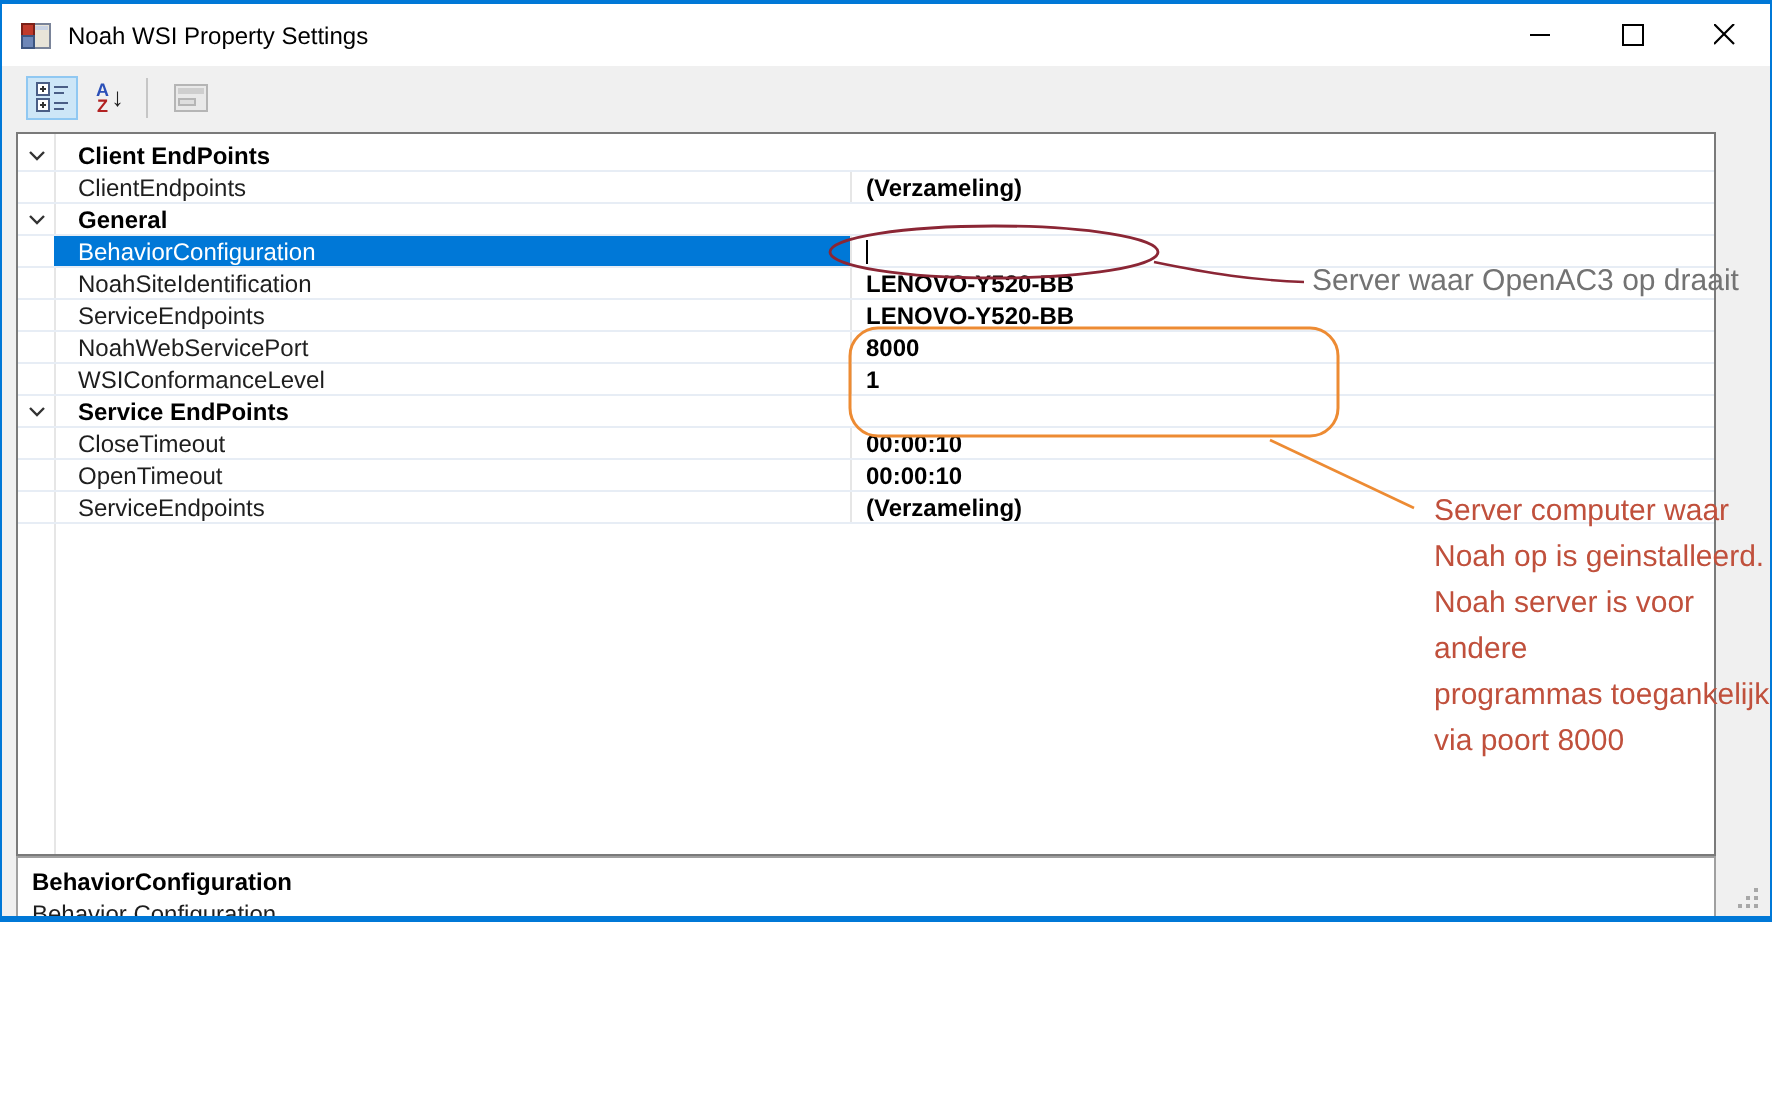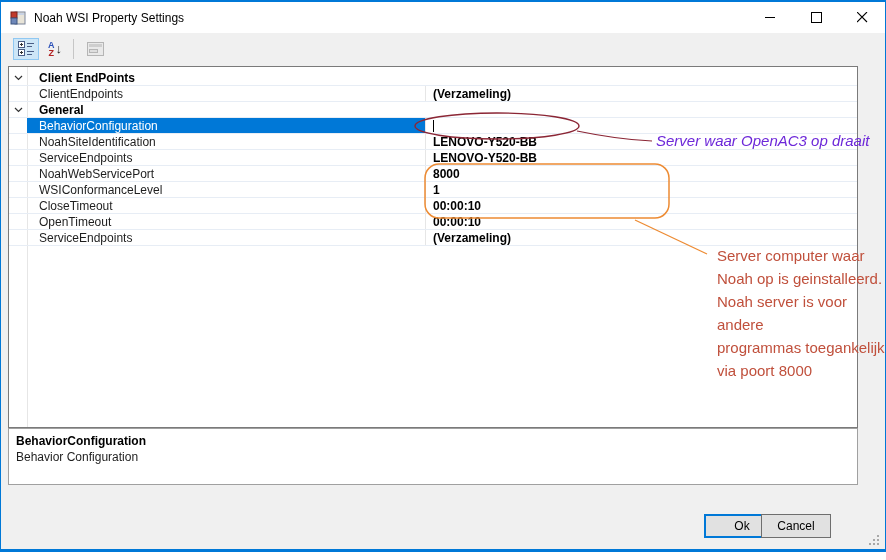--- a/index.html
+++ b/index.html
@@ -1,19 +1,19 @@
 <!DOCTYPE html>
 <html><head>
 <meta charset="utf-8">
 <style>
   * { margin:0; padding:0; box-sizing:border-box; }
   html,body { width:886px; height:560px; }
   body { font-family:"Liberation Sans", sans-serif; background:#fff; }
 
-  .window{ position:relative; width:886px; height:552px; background:#F0F0F0;
+  .window{ position:relative; width:886px; height:461px; background:#F0F0F0;
     border:1px solid #0078D7; border-top:2px solid #0078D7; border-bottom:3px solid #0078D7; overflow:hidden;}
 
   
   .titlebar{ position:absolute; left:0; top:0; width:100%; height:31px; background:#FFFFFF; display:flex; align-items:center; }
   .app-icon{ width:16px; height:16px; margin-left:9px; }
   .title-text{ margin-left:8px; font-size:12px; color:#000; }
   .win-controls{ position:absolute; right:0; top:0; height:31px; display:flex; }
   .win-btn{ width:46px; height:31px; display:flex; align-items:center; justify-content:center; background:transparent; }
   .win-btn svg{ display:block; }
 
@@ -166,20 +166,28 @@
       <div class="gut"></div>
       <div class="nm">NoahWebServicePort</div>
       <div class="vl">8000</div>
     </div>
     <div class="row item">
       <div class="gut"></div>
       <div class="nm">WSIConformanceLevel</div>
       <div class="vl">1</div>
     </div>
 
+    <div class="row cat">
+      <div class="gut">
+          <svg width="9" height="6" viewBox="0 0 9 6">
+            <polyline points="1,1 4.5,4.5 8,1" fill="none" stroke="#333" stroke-width="1.2"></polyline>
+          </svg>
+        </div>
+      <div class="nm">Service EndPoints</div>
+    </div>
     <div class="row item">
       <div class="gut"></div>
       <div class="nm">CloseTimeout</div>
       <div class="vl">00:00:10</div>
     </div>
     <div class="row item">
       <div class="gut"></div>
       <div class="nm">OpenTimeout</div>
       <div class="vl">00:00:10</div>
     </div>
@@ -206,20 +214,20 @@
     <i style="right:0;bottom:8px"></i>
   </div>
 
   <svg class="overlay" viewBox="0 0 886 560">
     <ellipse cx="496" cy="124" rx="82" ry="13" fill="none" stroke-width="1.4" stroke="#8B2635"></ellipse>
     <path d="M576,129 C605,135 625,138 651,139" fill="none" stroke-width="1.2" stroke="#8B2635"></path>
     <rect x="424" y="162" width="244" height="54" rx="14" fill="none" stroke-width="1.5" stroke="#ED8B33"></rect>
     <path d="M634,218 L706,252" fill="none" stroke-width="1.3" stroke="#ED8B33"></path>
   </svg>
 
-  <div class="note note-red" style="color: #6d28d9; font-style: italic;">Server waar OpenAC3 op draait</div>
+  <div class="note note-red" style="color: #737373;">Server waar OpenAC3 op draait</div>
   <div class="note note-orange" style="color: rgb(192, 80, 60);">Server computer waar
 Noah op is geinstalleerd.
 Noah server is voor andere
 programmas toegankelijk
 via poort 8000</div>
 
 </div>
 
 </body></html>

